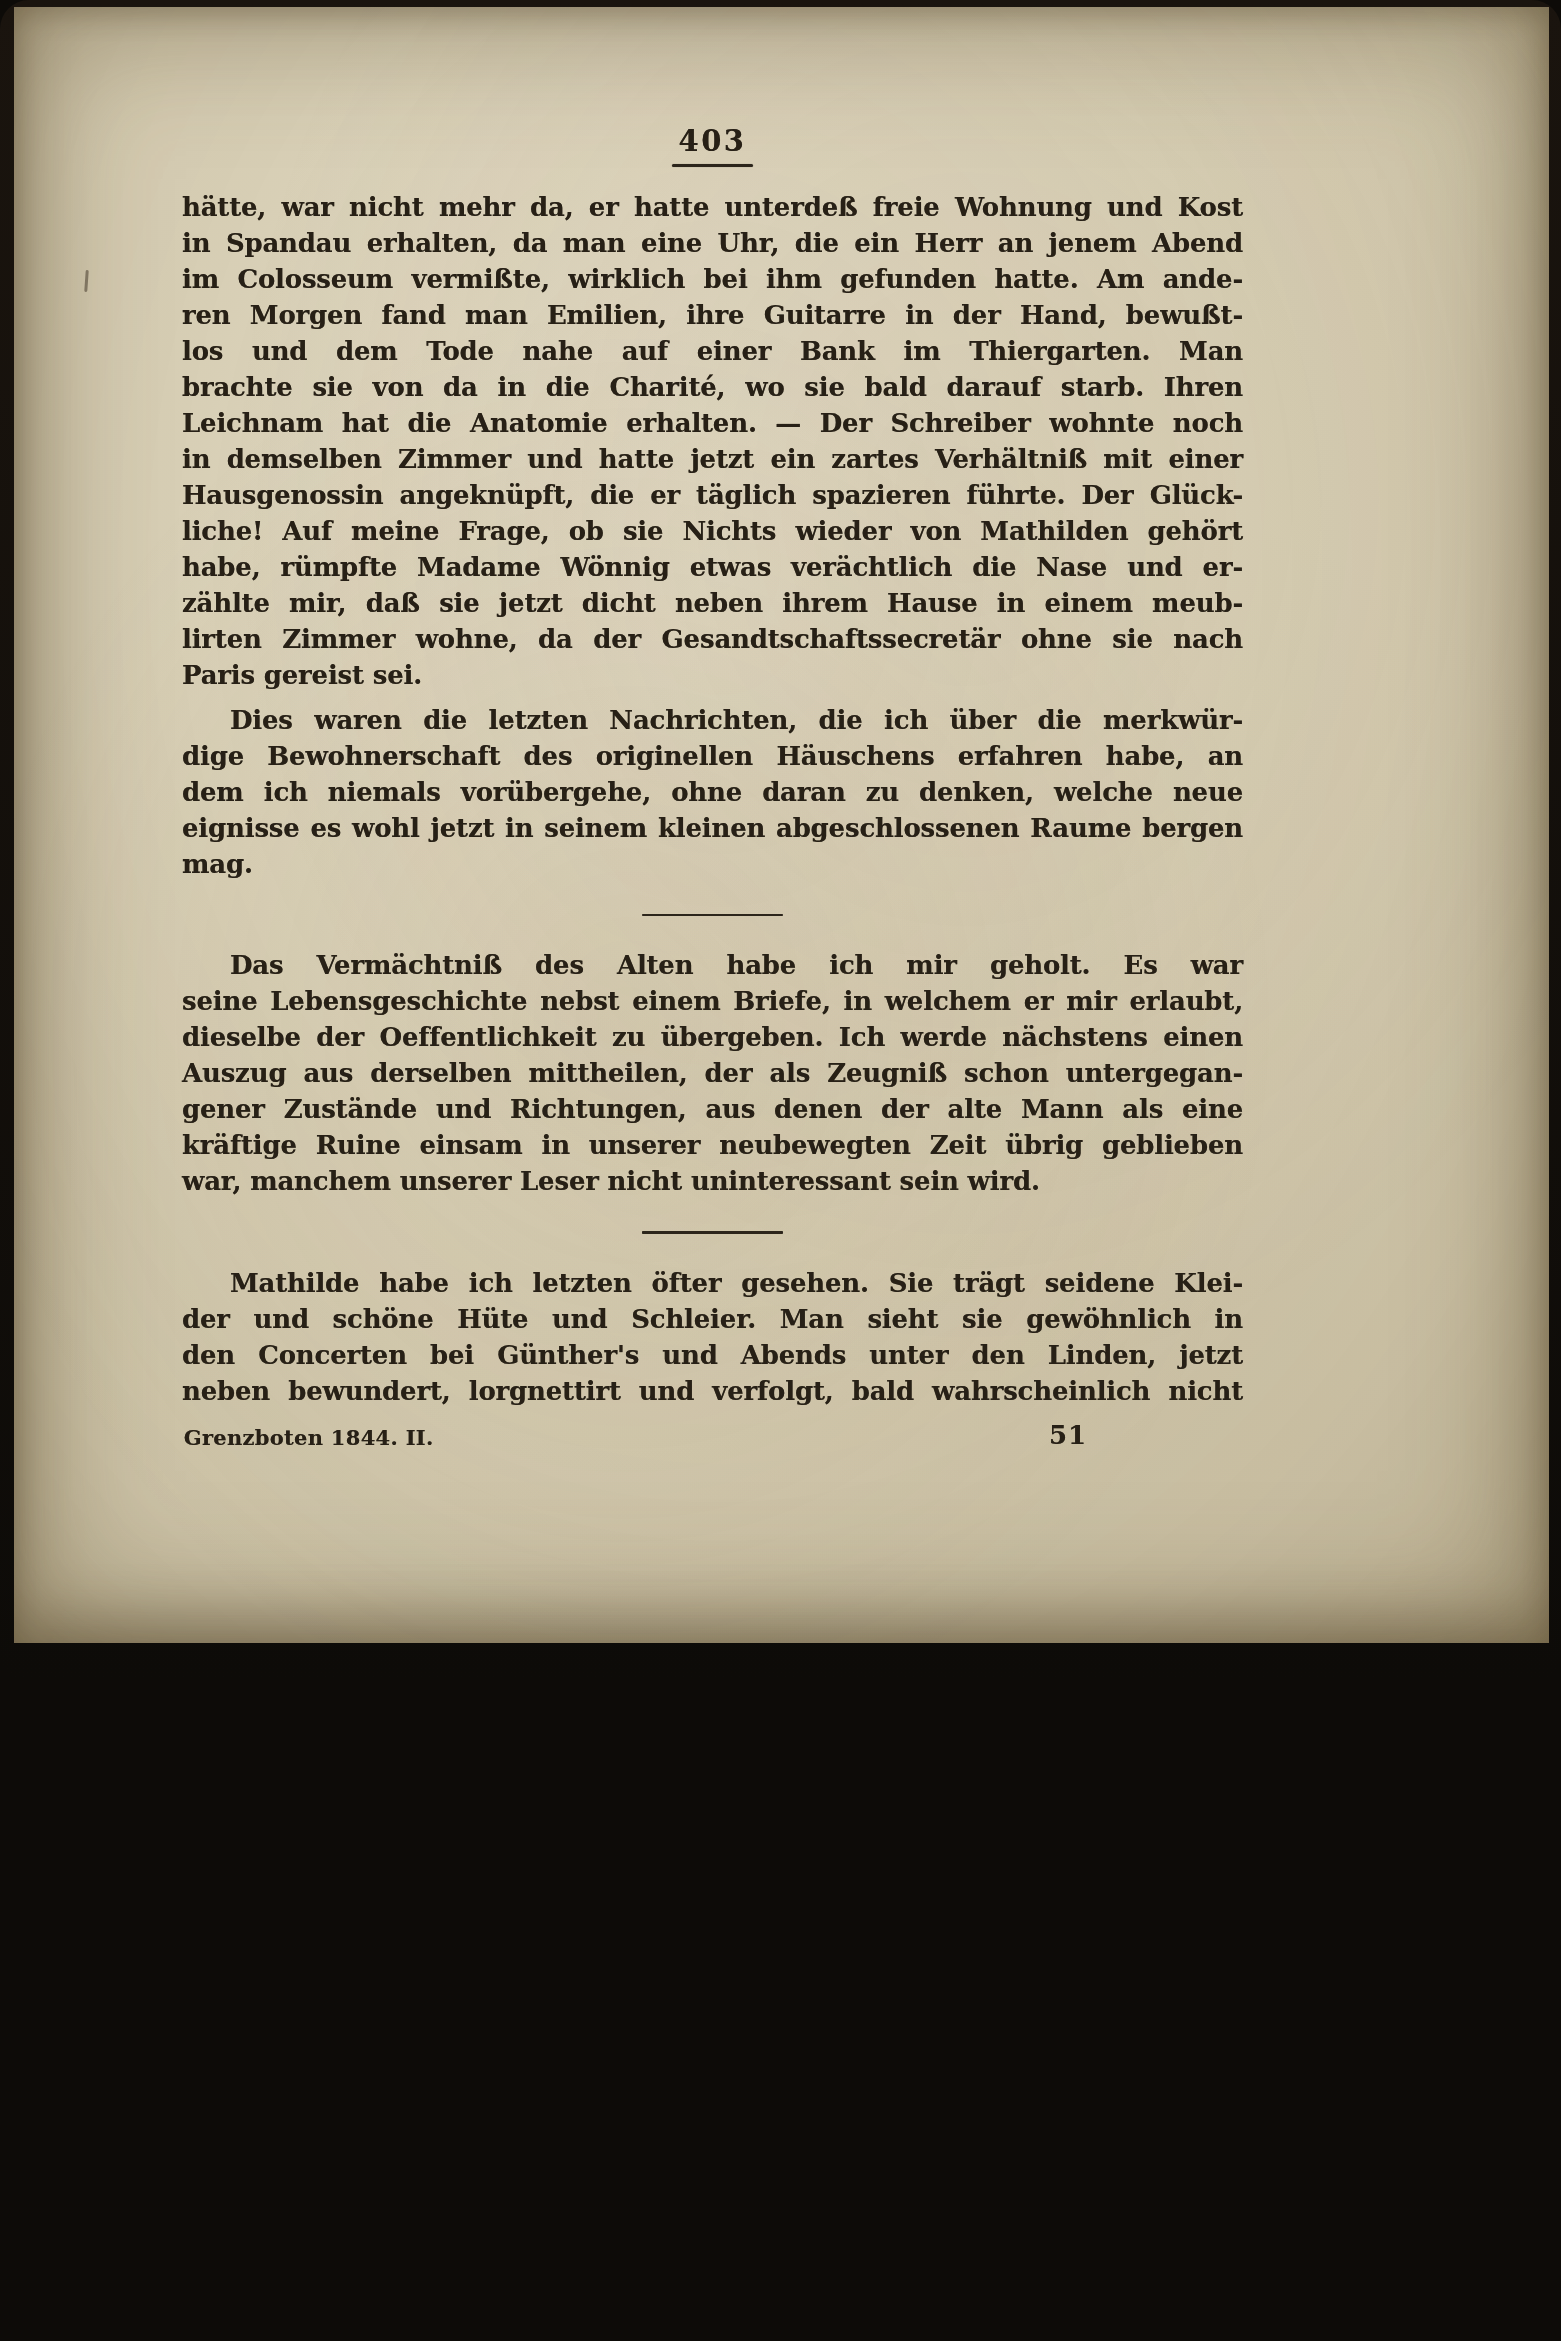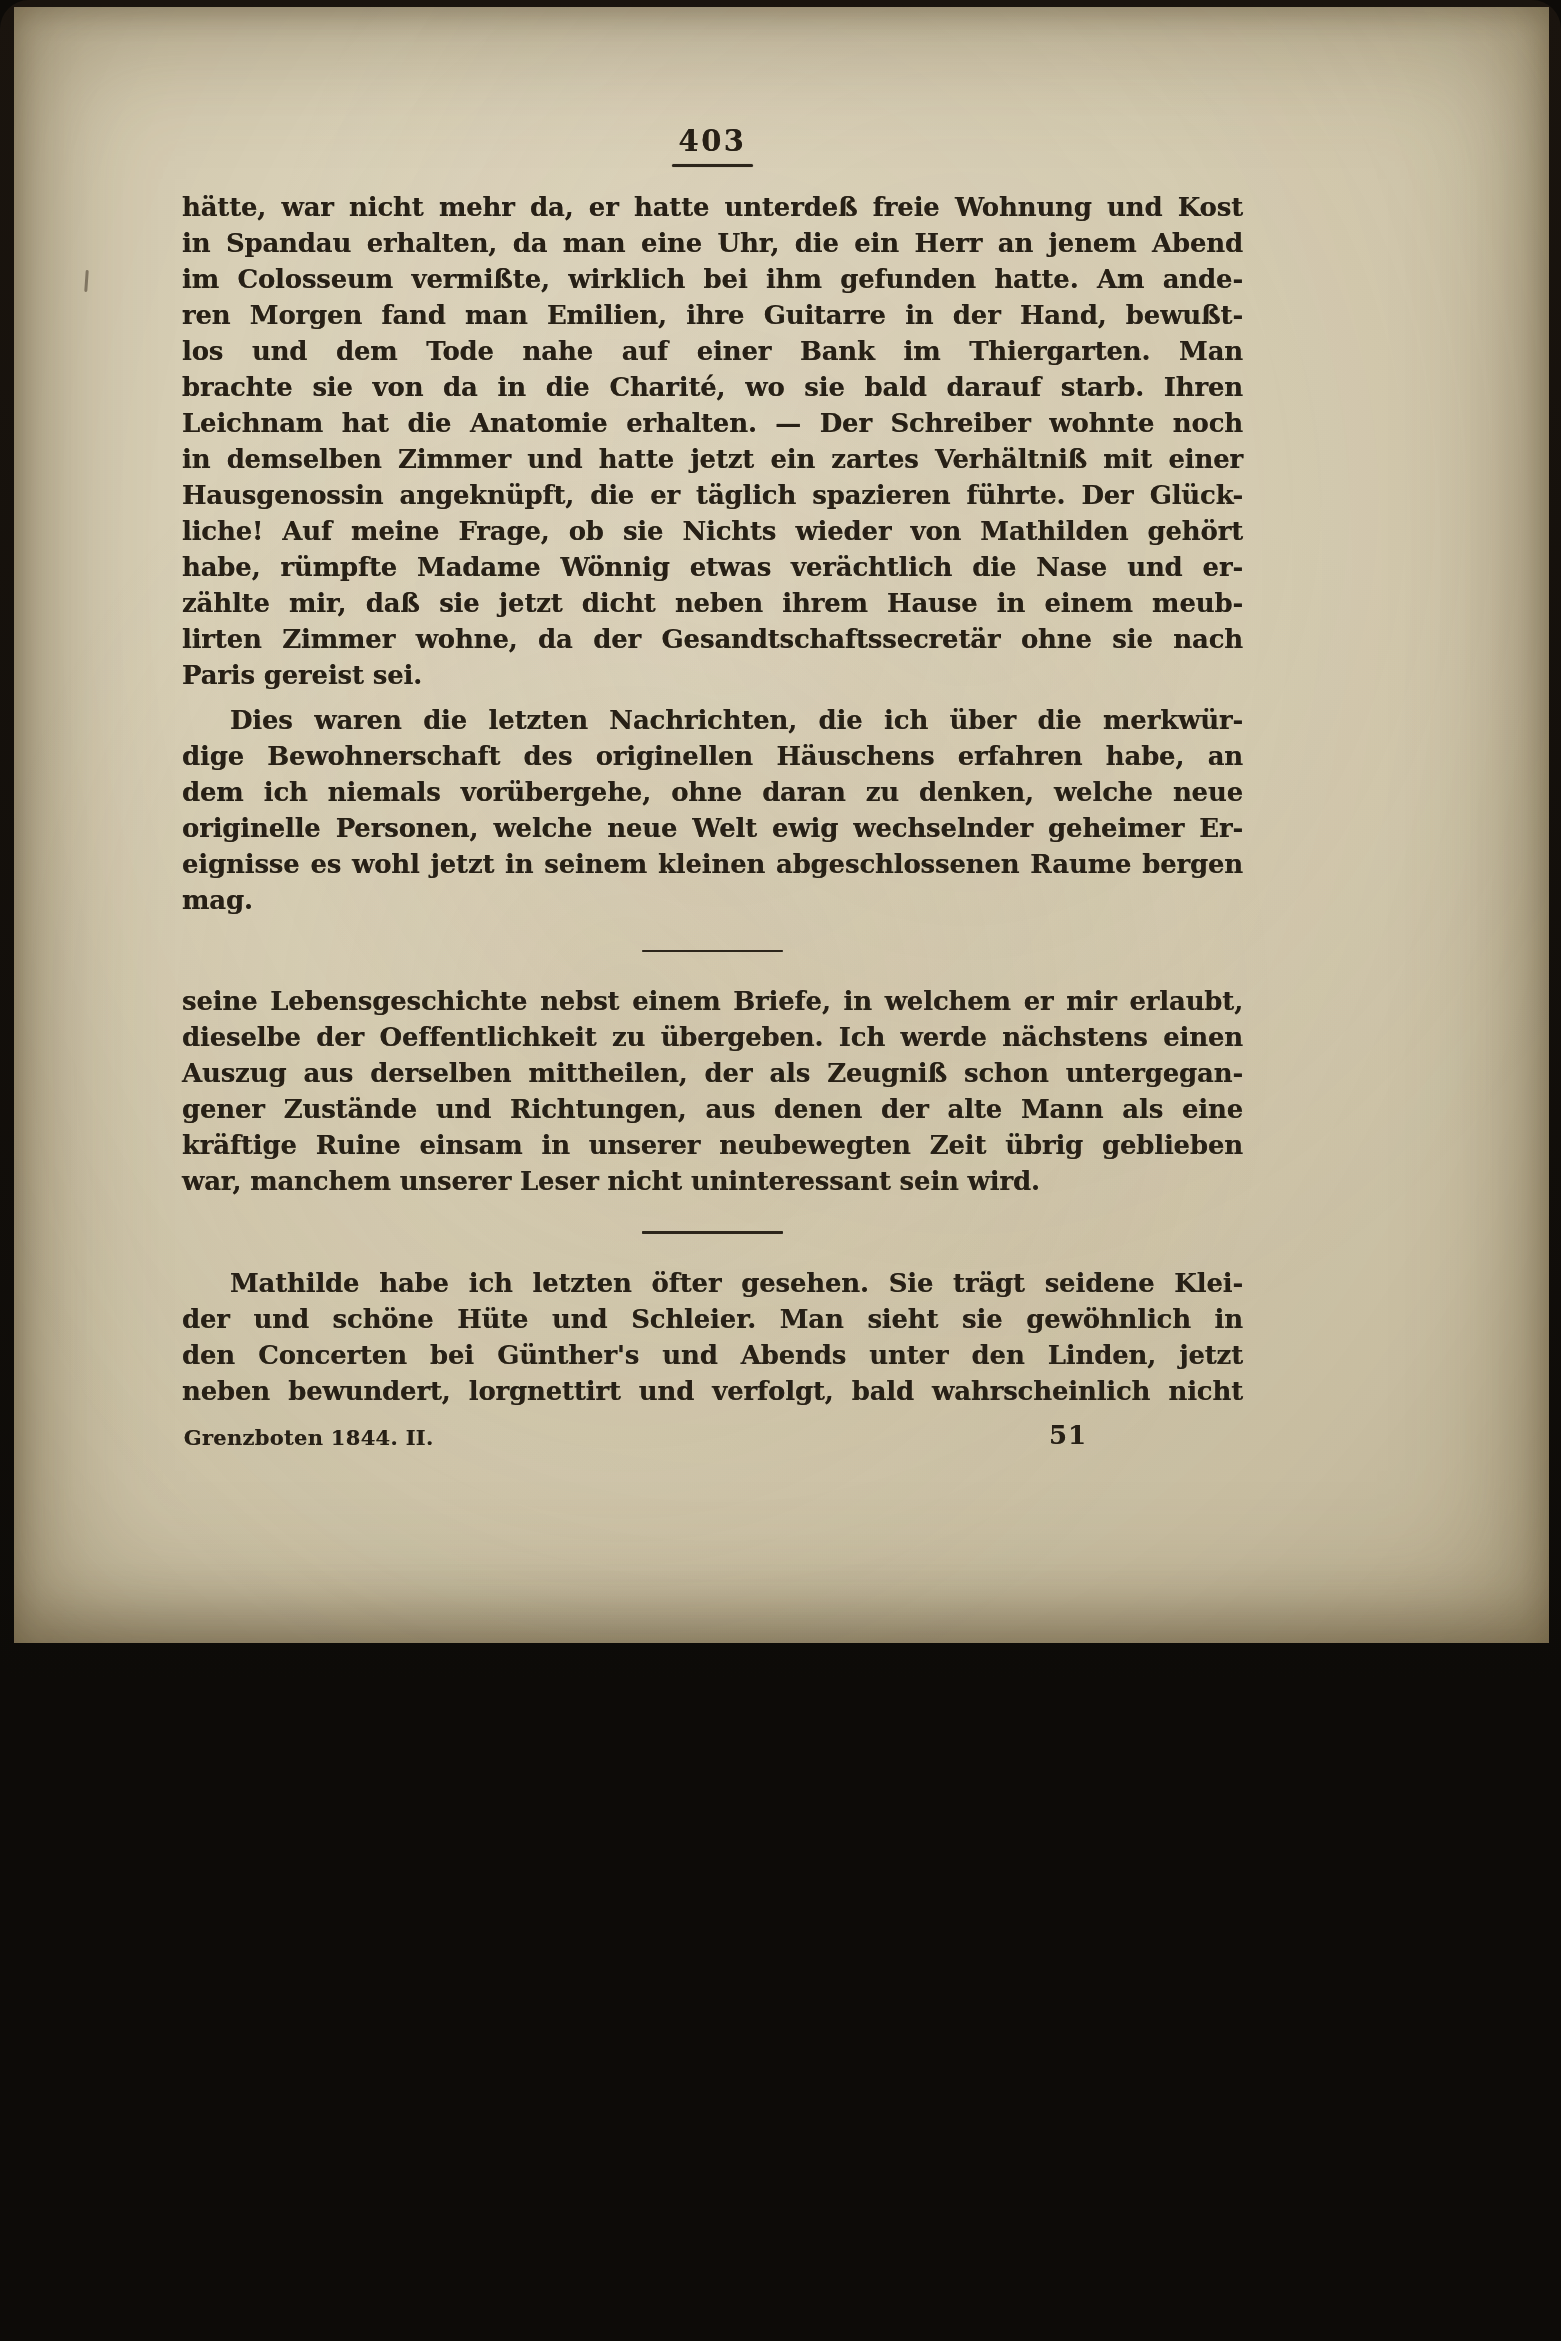--- a/index.html
+++ b/index.html
@@ -110,26 +110,26 @@
         <div class="line">liche! Auf meine Frage, ob sie Nichts wieder von Mathilden gehört</div>
         <div class="line">habe, rümpfte Madame Wönnig etwas verächtlich die Nase und er-</div>
         <div class="line">zählte mir, daß sie jetzt dicht neben ihrem Hause in einem meub-</div>
         <div class="line">lirten Zimmer wohne, da der Gesandtschaftssecretär ohne sie nach</div>
         <div class="line last">Paris gereist sei.</div>
       </div>
       <div class="para">
         <div class="line indent">Dies waren die letzten Nachrichten, die ich über die merkwür-</div>
         <div class="line">dige Bewohnerschaft des originellen Häuschens erfahren habe, an</div>
         <div class="line">dem ich niemals vorübergehe, ohne daran zu denken, welche neue</div>
-        <div class="line">originelle Personen, welche neue Welt ewig wechselnder geheimer Er-</div>
         <div class="line">eignisse es wohl jetzt in seinem kleinen abgeschlossenen Raume bergen</div>
         <div class="line last">mag.</div>
       </div>
       <div class="rule"></div>
       <div class="para">
+        <div class="line indent">Das Vermächtniß des Alten habe ich mir geholt.  Es war</div>
         <div class="line">seine Lebensgeschichte nebst einem Briefe, in welchem er mir erlaubt,</div>
         <div class="line">dieselbe der Oeffentlichkeit zu übergeben.  Ich werde nächstens einen</div>
         <div class="line">Auszug aus derselben mittheilen, der als Zeugniß schon untergegan-</div>
         <div class="line">gener Zustände und Richtungen, aus denen der alte Mann als eine</div>
         <div class="line">kräftige Ruine einsam in unserer neubewegten Zeit übrig geblieben</div>
         <div class="line last">war, manchem unserer Leser nicht uninteressant sein wird.</div>
       </div>
       <div class="rule"></div>
       <div class="para">
         <div class="line indent">Mathilde habe ich letzten öfter gesehen.  Sie trägt seidene Klei-</div>

